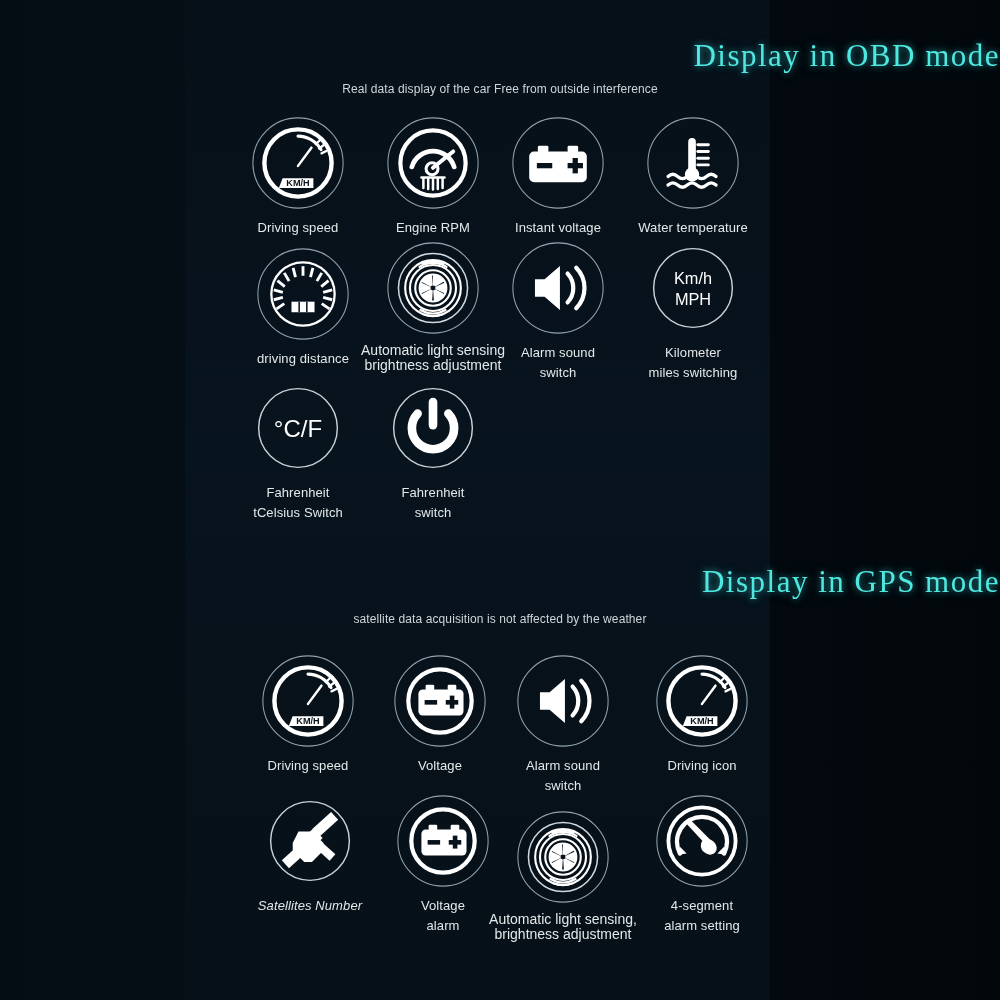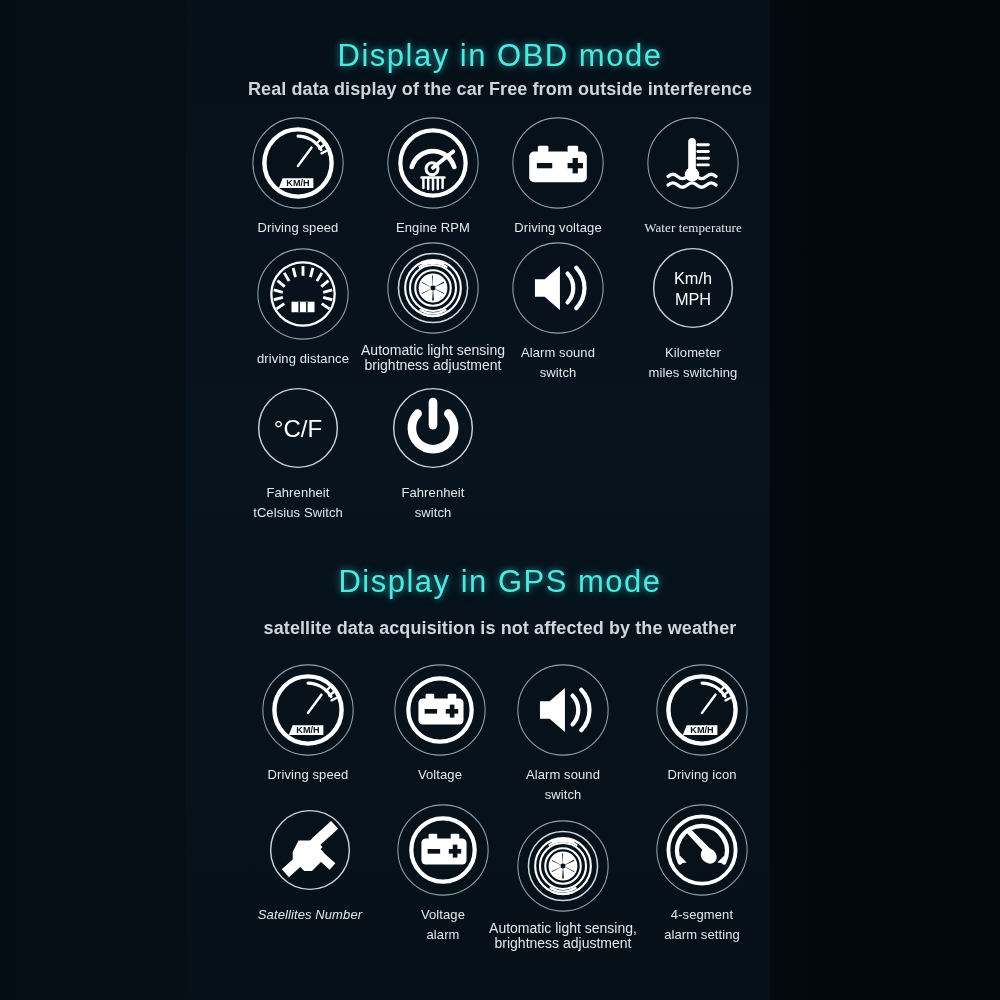--- a/index.html
+++ b/index.html
@@ -14,31 +14,32 @@
     background:
       linear-gradient(90deg,#050d14 0%,#061019 52%,#061018 76%,#03090e 77%,#02070b 100%);
   }
   .panel{
     position:absolute;left:185px;top:0;width:585px;height:1000px;
     background:linear-gradient(180deg,#061019 0%,#07131d 45%,#061018 100%);
   }
   .section{position:absolute;left:0;width:1000px;}
   .sec-head{text-align:center;}
   .sec-title{
-    font-family:Liberation Sans, sans-serif;
+    font-family:Liberation Serif, serif;
     color:#4fe8e0;
     font-size:31px;
     letter-spacing:1.5px;
     font-weight:400;
     white-space:nowrap;
     text-shadow:0 0 6px rgba(60,220,220,.55),0 0 14px rgba(50,200,210,.3);
+    text-align:right;
   }
   .sec-sub{
-    color:#cfd6da;font-size:18px;line-height:22px;margin-top:4px;
-    letter-spacing:.1px;font-weight:700;
+    color:#cfd6da;font-size:12px;line-height:22px;margin-top:4px;
+    letter-spacing:.1px;font-weight:400;
   }
   .grid{position:relative;width:800px;}
   .cell{
     position:absolute;width:150px;text-align:center;
   }
   .ico-wrap{height:98px;display:flex;align-items:center;justify-content:center;}
   .label{
     color:#e3e8ea;font-size:13px;line-height:20px;margin-top:6px;font-weight:300;
     letter-spacing:.1px;white-space:pre-line;
   }
@@ -105,24 +106,24 @@
           <svg width="96" height="96" viewBox="0 0 100 100">
             <circle cx="50" cy="50" r="47" fill="none" stroke="#90a2ad" stroke-width="1.1"></circle>
             <rect x="29" y="32" width="11" height="7" rx="1.5" fill="#ffffff"></rect>
             <rect x="60" y="32" width="11" height="7" rx="1.5" fill="#ffffff"></rect>
             <path d="M25 38 h50 a5 5 0 0 1 5 5 v22 a5 5 0 0 1 -5 5 h-50 a5 5 0 0 1 -5 -5 v-22 a5 5 0 0 1 5 -5 z" fill="#ffffff"></path>
             <rect x="28" y="50" width="16" height="5.5" fill="#08121a"></rect>
             <rect x="60" y="50" width="16" height="5.5" fill="#08121a"></rect>
             <rect x="65.2" y="44.8" width="5.5" height="16" fill="#08121a"></rect>
           </svg>
         </div>
-        <div class="label">Driving voltage</div>
-      </div>
-
-      <div class="cell" style="left:618px;top:0;font-family:Liberation Serif, serif;">
+        <div class="label">Instant voltage</div>
+      </div>
+
+      <div class="cell" style="left:618px;top:0;">
         <div class="ico-wrap">
           <svg width="96" height="96" viewBox="0 0 100 100">
             <circle cx="50" cy="50" r="47" fill="none" stroke="#90a2ad" stroke-width="1.1"></circle>
             <rect x="45" y="24" width="8" height="38" rx="4" fill="#ffffff"></rect>
             <circle cx="49" cy="62" r="7.5" fill="#ffffff"></circle>
             <g stroke="#ffffff" stroke-width="3" stroke-linecap="round">
               <line x1="55" y1="31" x2="66" y2="31"></line>
               <line x1="55" y1="38" x2="66" y2="38"></line>
               <line x1="55" y1="45" x2="66" y2="45"></line>
               <line x1="55" y1="52" x2="66" y2="52"></line>
@@ -244,21 +245,21 @@
         <div class="label">Fahrenheit
 switch</div>
       </div>
 
     </div>
   </div>
 
   <div class="section" style="top:564px;">
     <div class="sec-head">
       <div class="sec-title">Display in GPS mode</div>
-      <div class="sec-sub" style="margin-top:17px;">satellite data acquisition is not affected by the weather</div>
+      <div class="sec-sub" style="margin-top:8px;">satellite data acquisition is not affected by the weather</div>
     </div>
 
     <div class="grid" style="height:380px;margin-top:22px;">
 
       <div class="cell" style="left:233px;top:0;">
         <div class="ico-wrap">
           <svg width="96" height="96" viewBox="0 0 100 100">
             <circle cx="50" cy="50" r="47" fill="none" stroke="#90a2ad" stroke-width="1.1"></circle>
             <circle cx="50" cy="50" r="35" fill="none" stroke="#ffffff" stroke-width="4.6"></circle>
             <path d="M50 22 A28 28 0 0 1 74 36" fill="none" stroke="#ffffff" stroke-width="3.2" stroke-linecap="round"></path>

